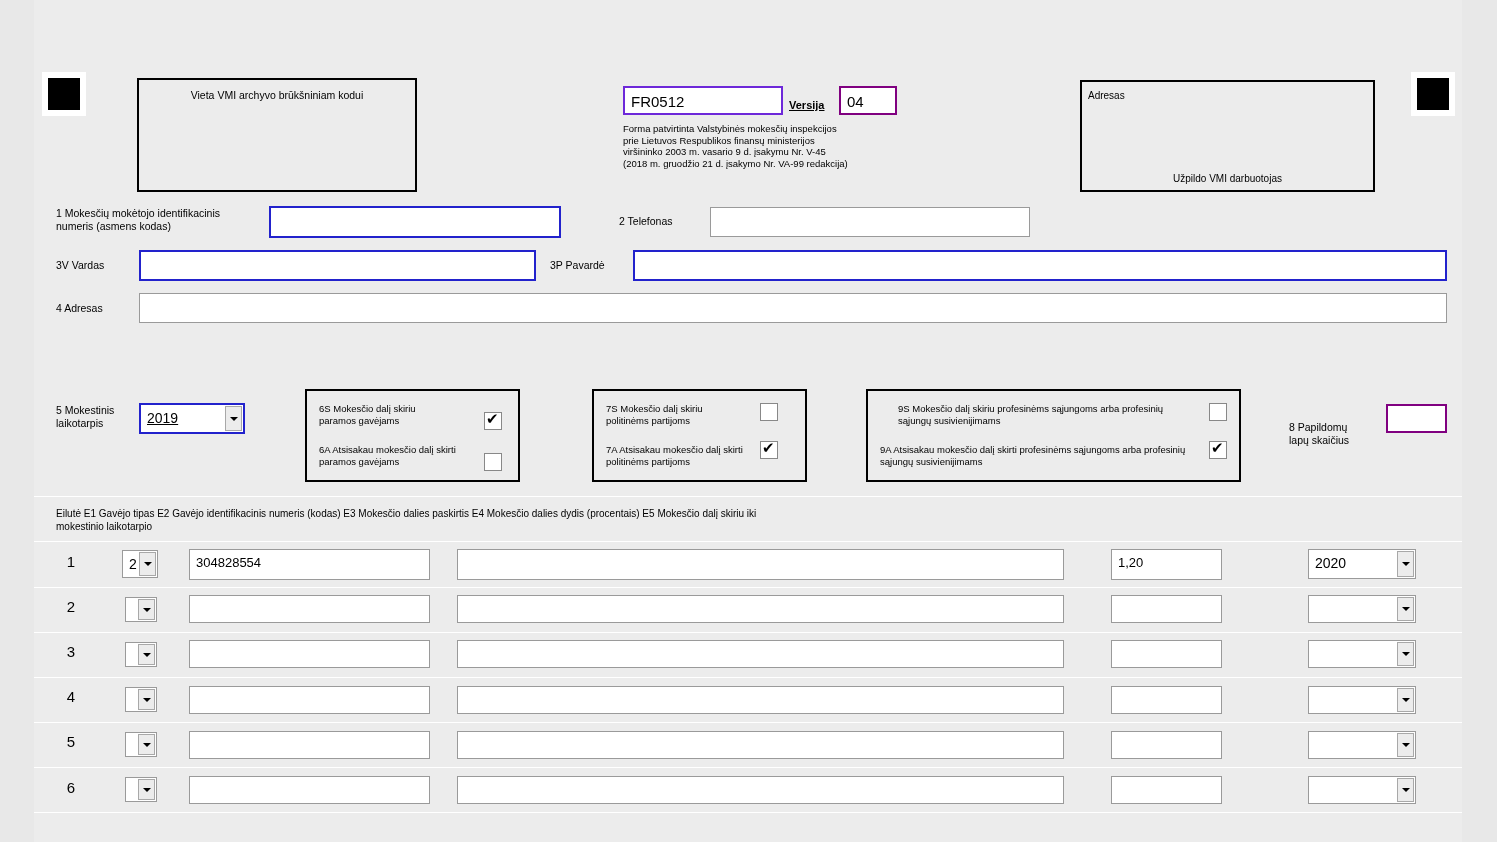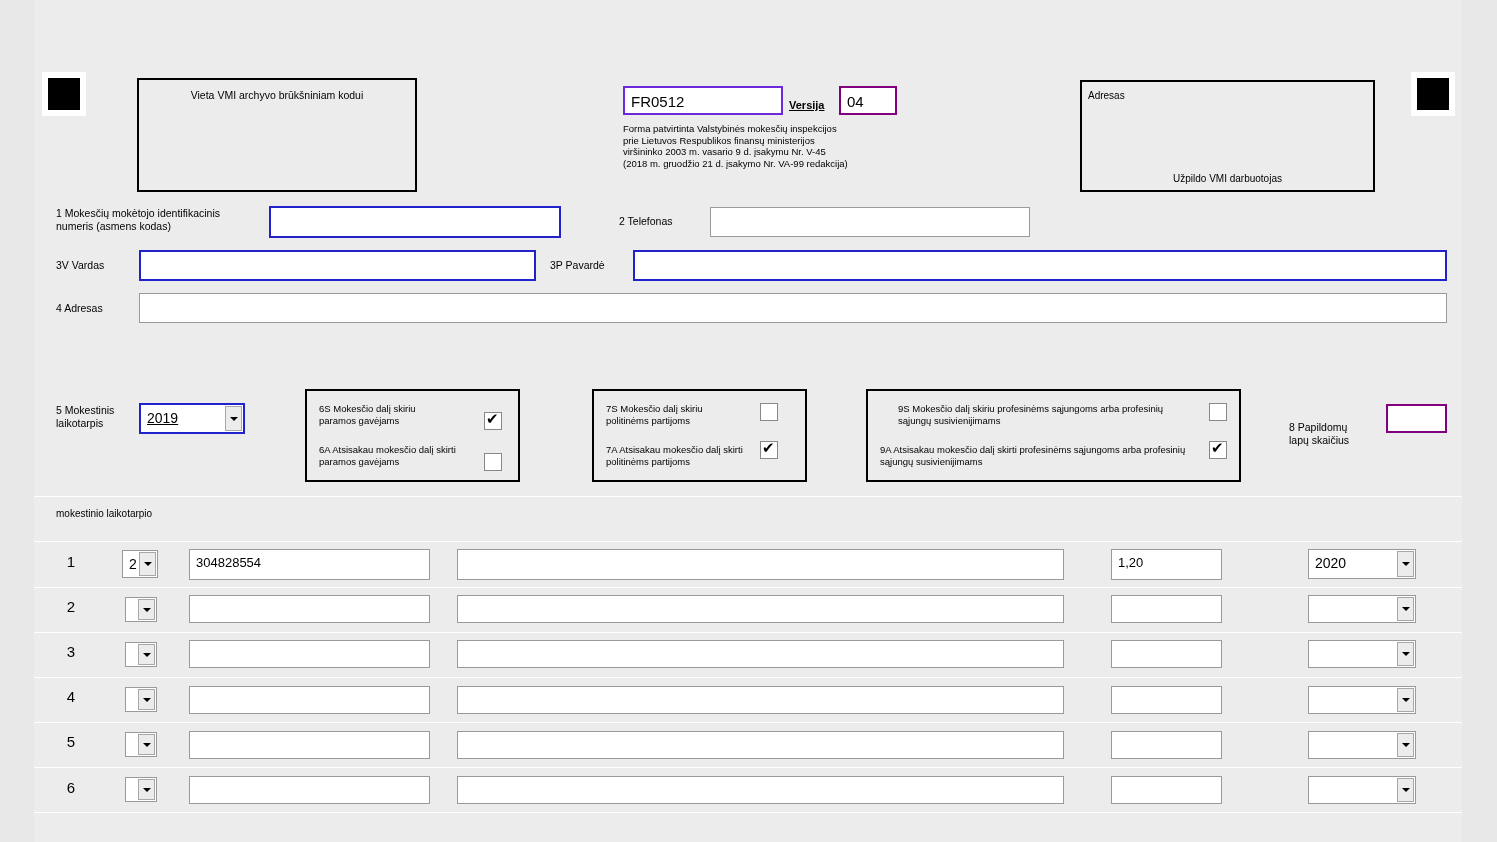--- a/index.html
+++ b/index.html
@@ -331,20 +331,21 @@
   </div>
 
   <div class="fld-label" style="left:1289px; top:405px;margin-top:16px;">
     <div>8 Papildomų</div>
     <div>lapų skaičius</div>
   </div>
   <div class="inp b-purple" style="left:1386px; top:404px; width:61px; height:29px;"></div>
 
   <div class="hr-line" style="top:496px;"></div>
   <div class="cols-header">
+    <div>Eilutė E1 Gavėjo tipas E2 Gavėjo identifikacinis numeris (kodas) E3 Mokesčio dalies paskirtis E4 Mokesčio dalies dydis (procentais) E5 Mokesčio dalį skiriu iki</div>
     <div>mokestinio laikotarpio</div>
   </div>
   <div class="hr-line" style="top:541px;"></div>
 
   <div>
     <div class="row-num" style="left:58px; top:553px;">1</div>
     <div class="sel b-gray" style="left:122px; top:550px; width:36px; height:28px;">
       <span>2</span>
       <span class="arrowbtn"></span>
     </div>

